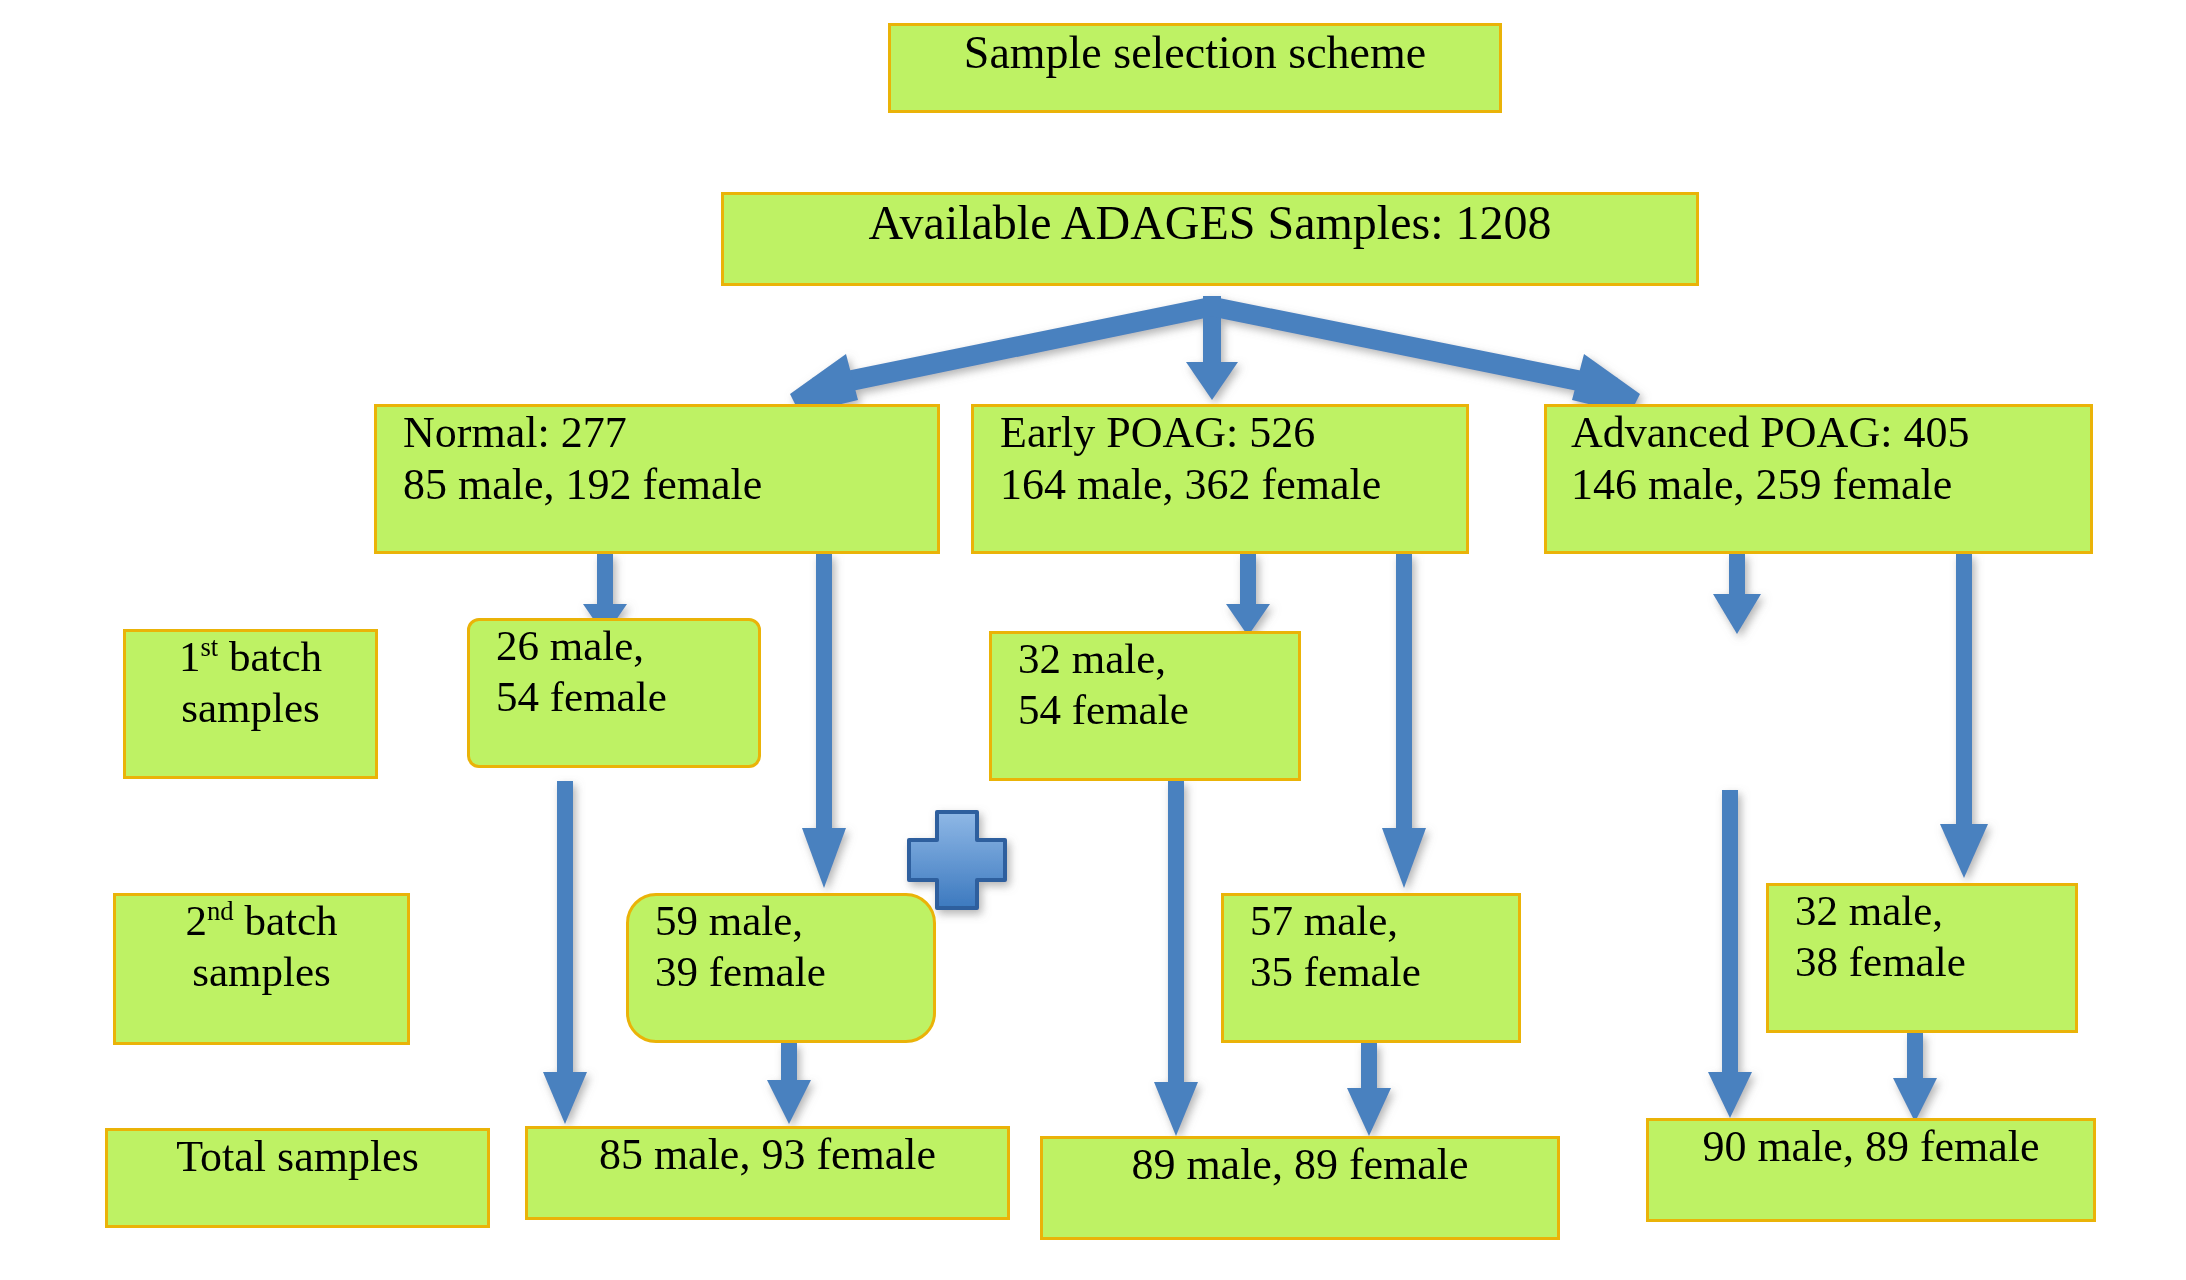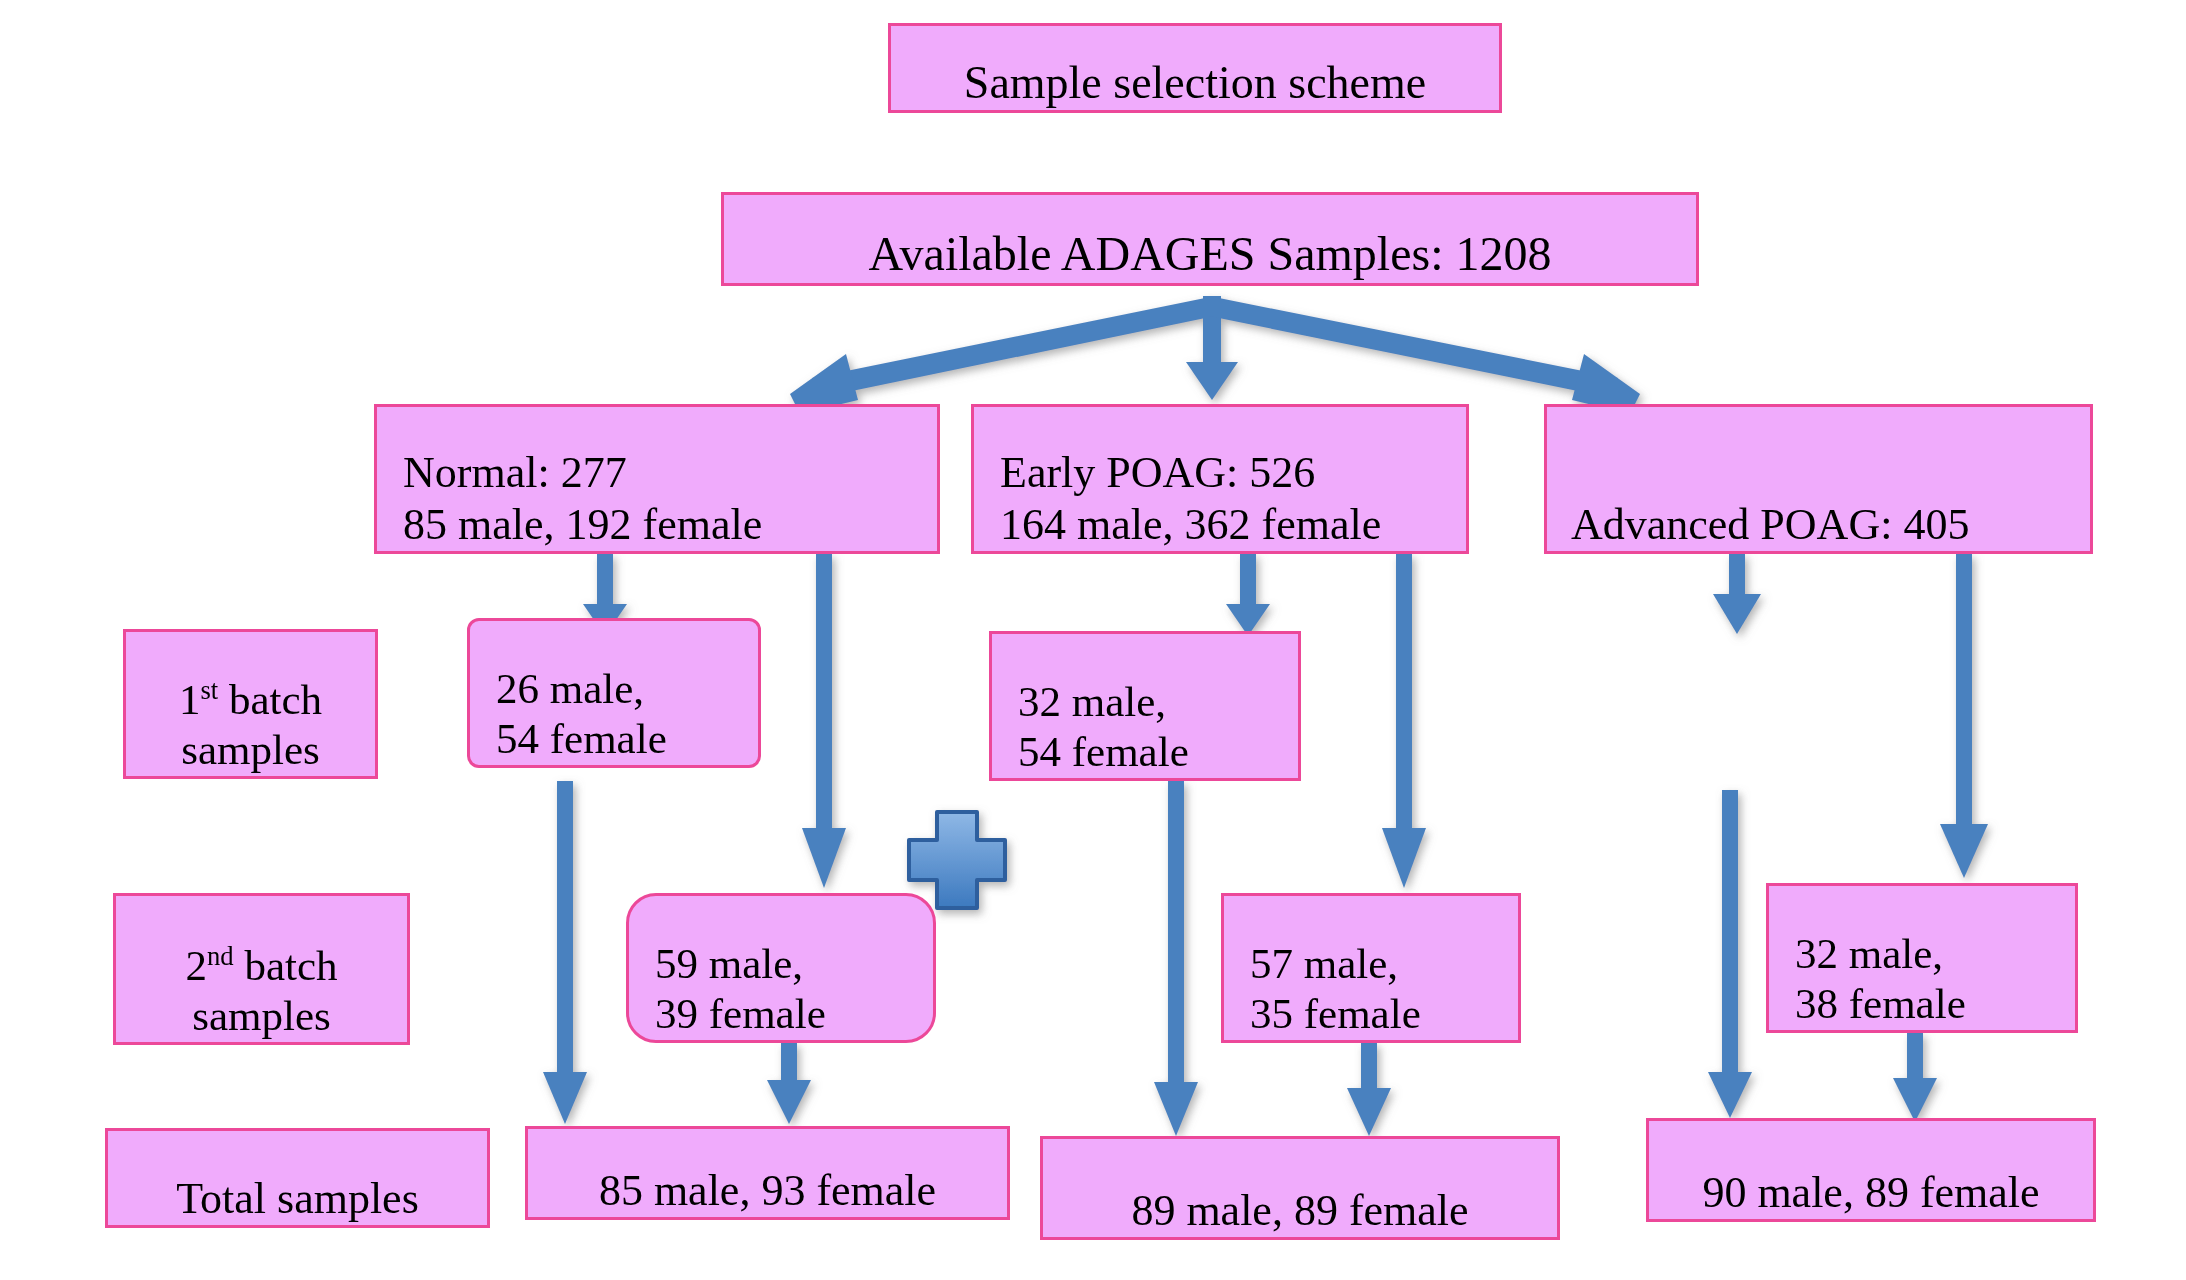--- a/index.html
+++ b/index.html
@@ -12,25 +12,25 @@
     width: 2186px;
     height: 1280px;
     background: #ffffff;
     overflow: hidden;
     font-family: "Liberation Serif", "DejaVu Serif", serif;
     color: #000000;
   }
   .box {
     position: absolute;
     box-sizing: border-box;
-    border: 3px solid #ec4899;
-    background: #f0abfc;
+    border: 3px solid #eab308;
+    background: #bef264;
     display: flex;
     flex-direction: column;
-    justify-content: flex-end;
+    justify-content: flex-start;
     z-index: 5;
   }
   .box .line {
     display: block;
     white-space: pre;
     line-height: 1.18;
   }
   .center { align-items: center; text-align: center; }
   .left   { align-items: flex-start; text-align: left; }
   .pad-l  { padding-left: 26px; margin-left: 8px; }
@@ -211,20 +211,21 @@
     <span class="line">57 male,</span>
     <span class="line">35 female</span>
   </div>
 
   <div class="box center fs-total" style="left:1040px; top:1136px; width:520px; height:104px;">
     <span class="line">89 male, 89 female</span>
   </div>
 
   <div class="box left pad-l fs-group" style="left:1536px; top:404px; width:549px; height:150px;padding-left:24px;">
     <span class="line">Advanced POAG: 405</span>
+    <span class="line">146 male, 259 female</span>
   </div>
 
 
   <div class="box left pad-l fs-cell" style="left:1758px; top:883px; width:312px; height:150px;">
     <span class="line">32 male,</span>
     <span class="line">38 female</span>
   </div>
 
   <div class="box center fs-total" style="left:1646px; top:1118px; width:450px; height:104px;">
     <span class="line">90 male, 89 female</span>

